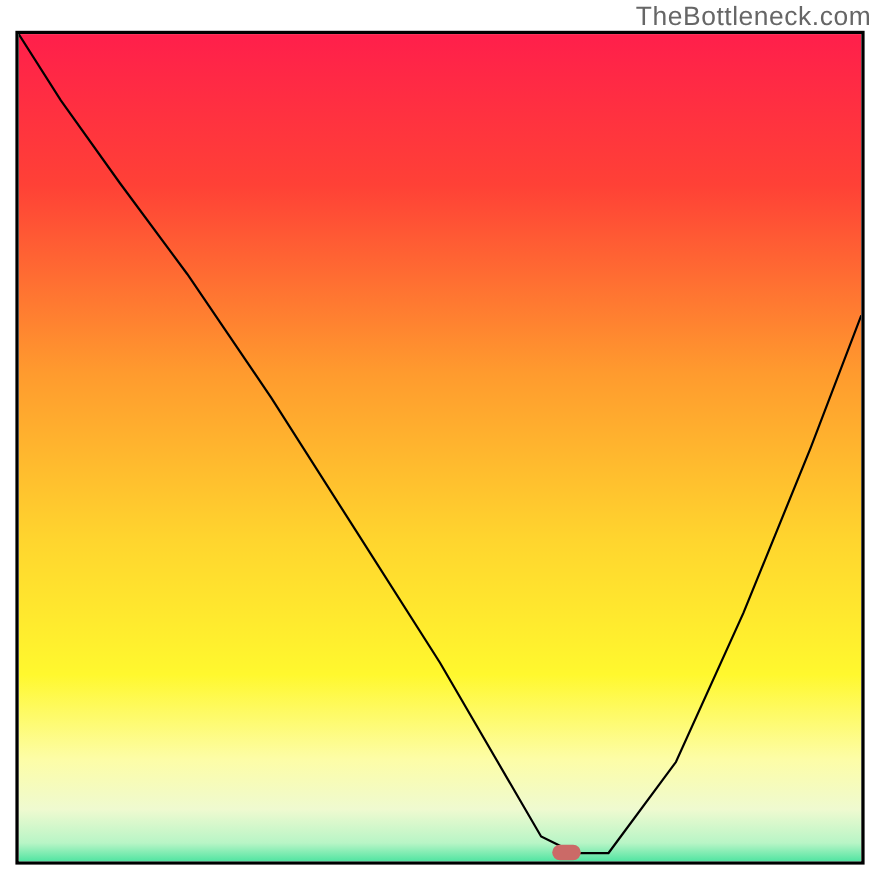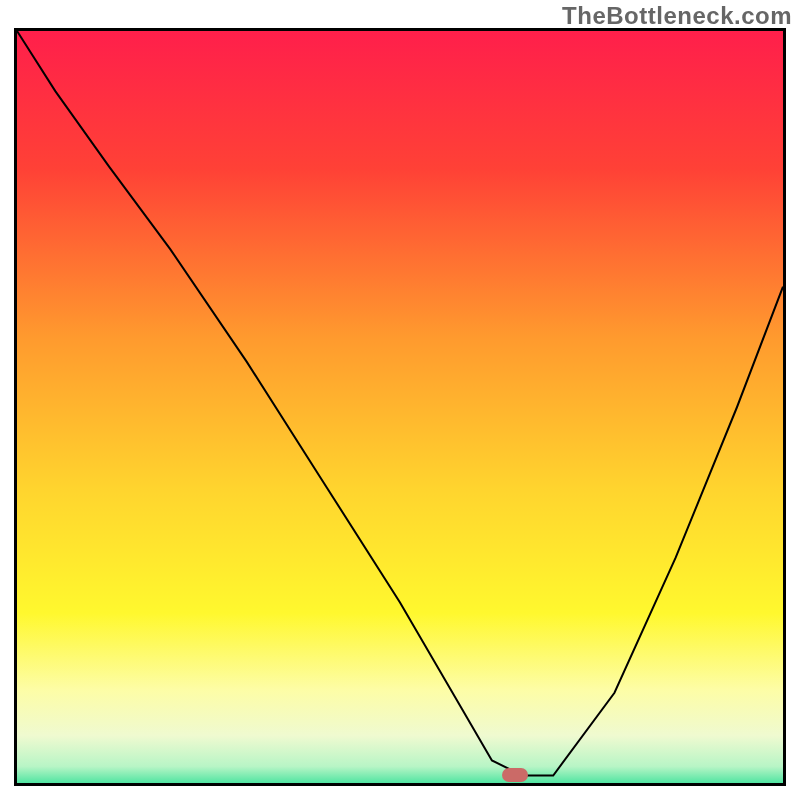--- a/index.html
+++ b/index.html
@@ -14,21 +14,21 @@
     position: relative;
     width: 800px;
     height: 800px;
     box-sizing: border-box;
   }
   .watermark {
     position: absolute;
     top: 2px;
     right: 8px;
     font-size: 24px;
-    font-weight: bold;
+    font-weight: normal;
     color: #666666;
     letter-spacing: 0.5px;
   }
   .plot-border {
     position: absolute;
     left: 14px;
     top: 28px;
     width: 772px;
     height: 758px;
     box-sizing: border-box;

